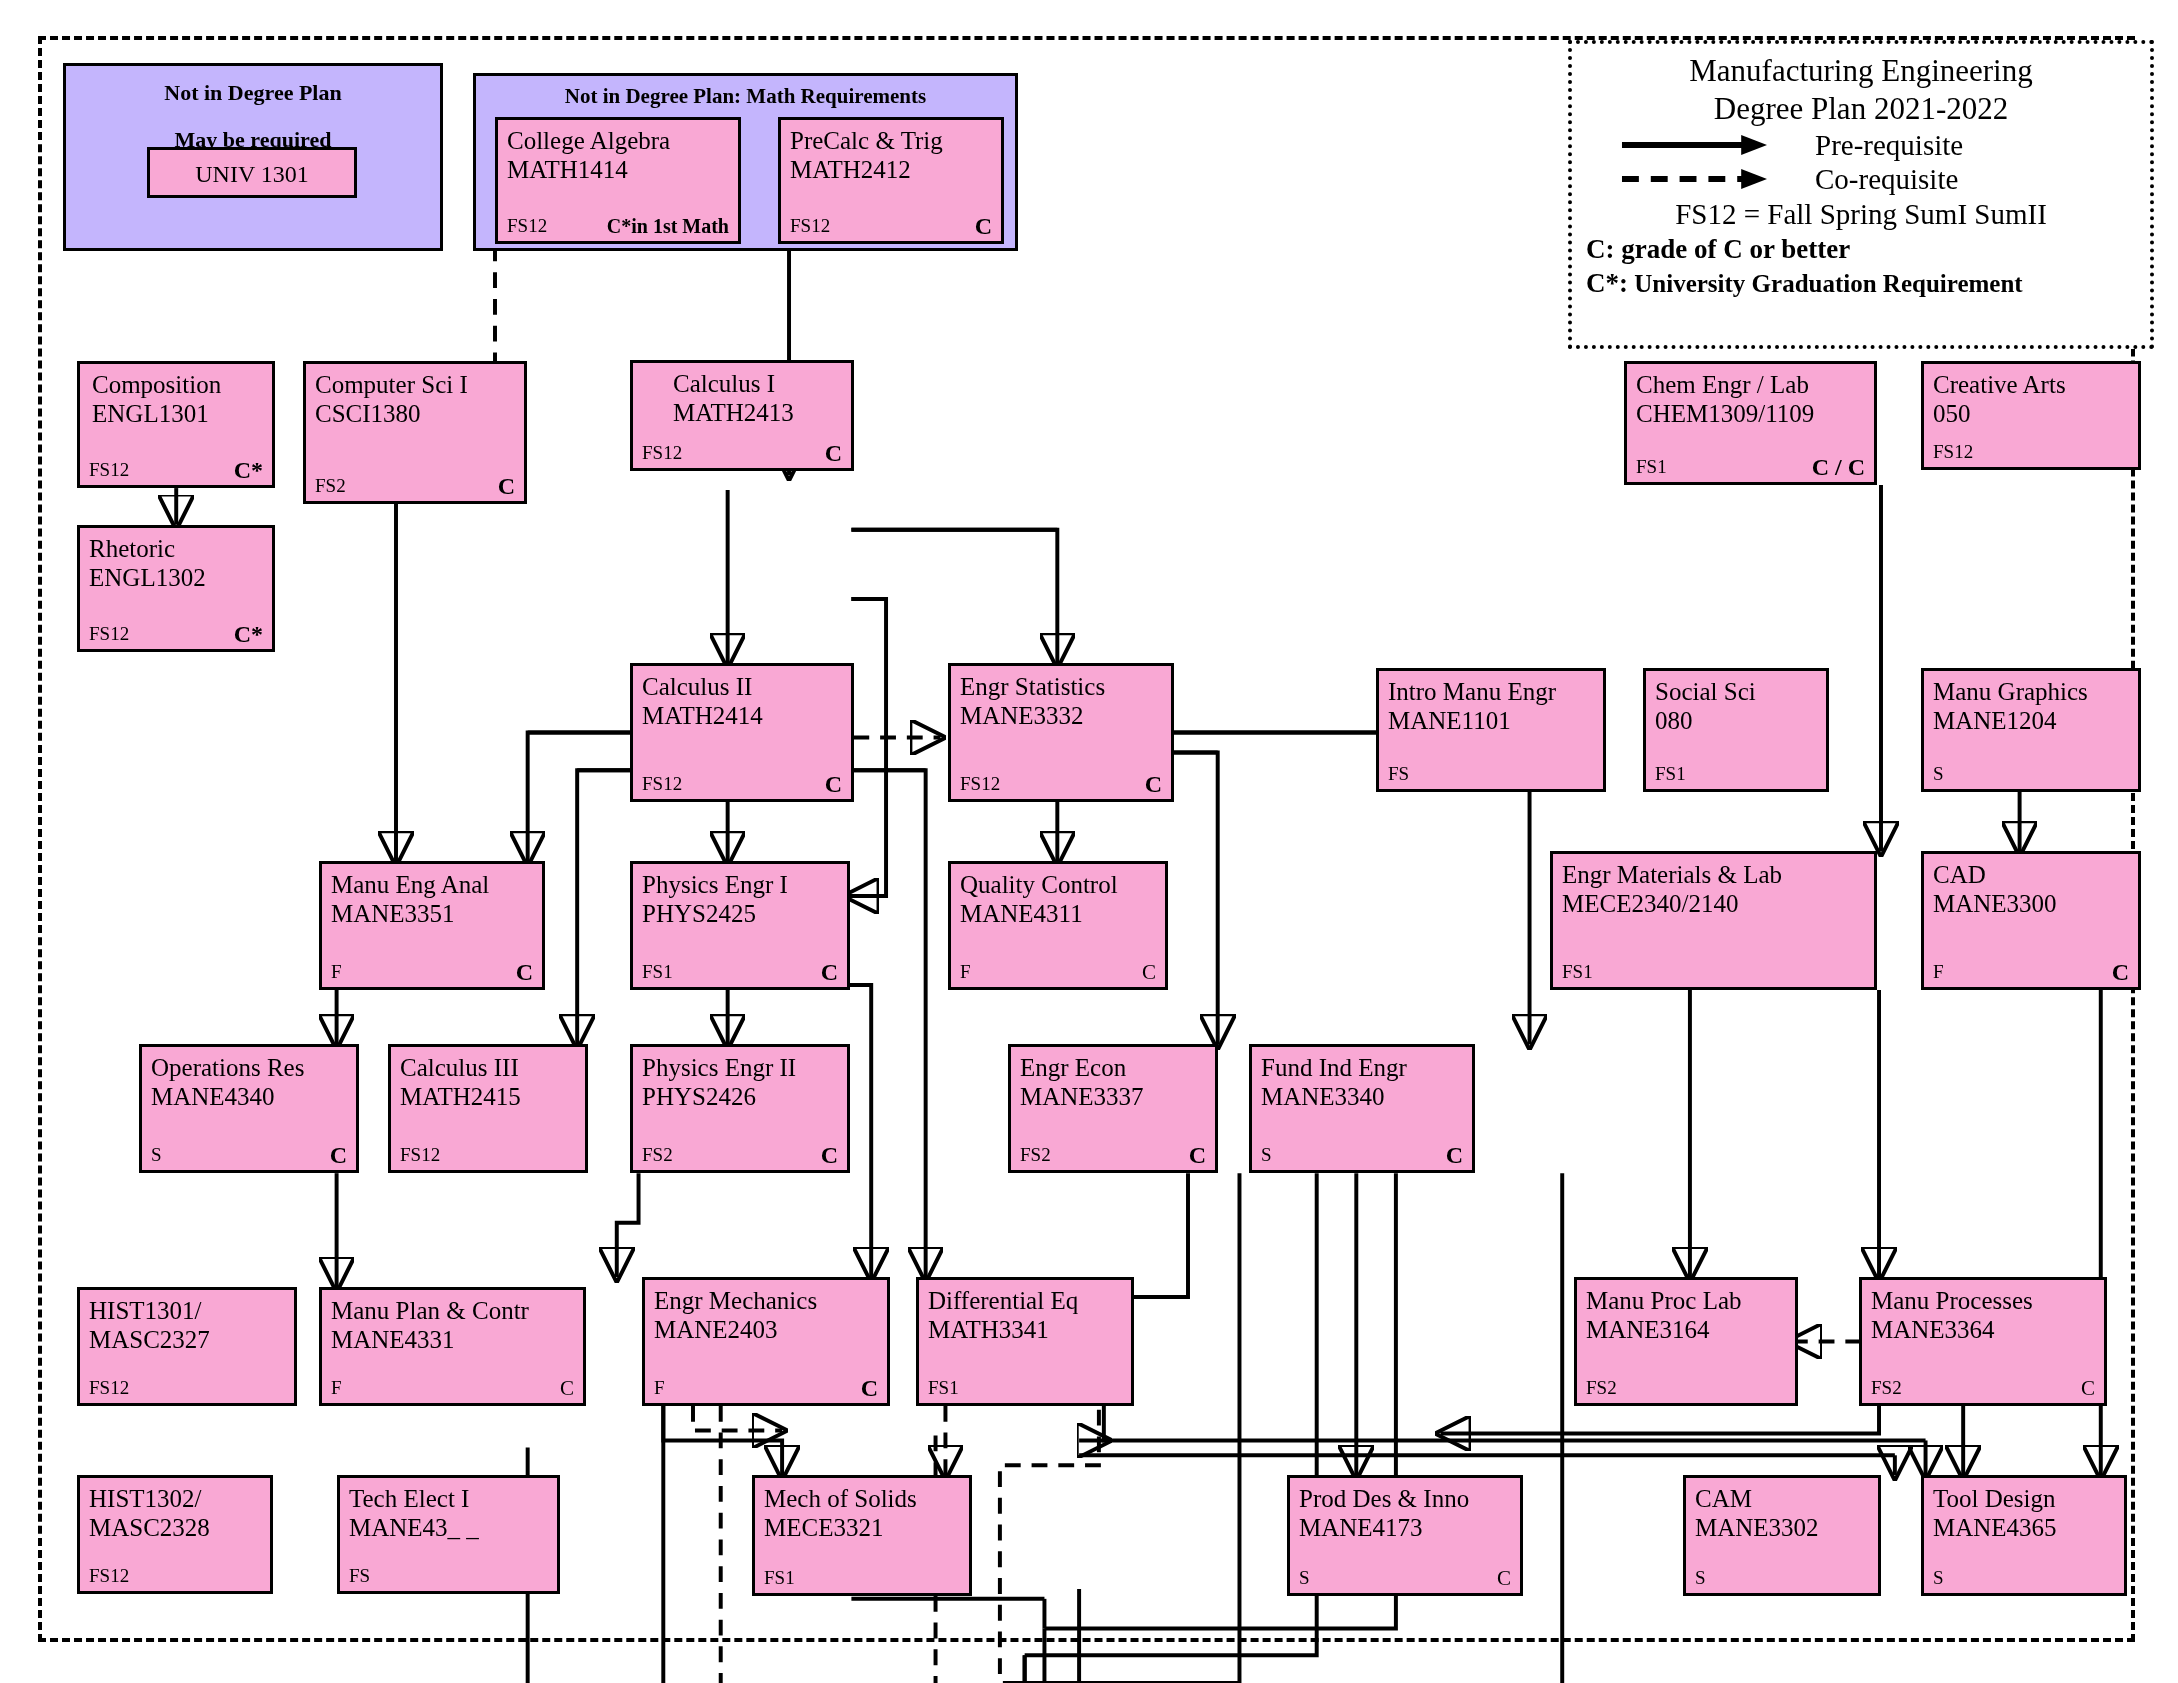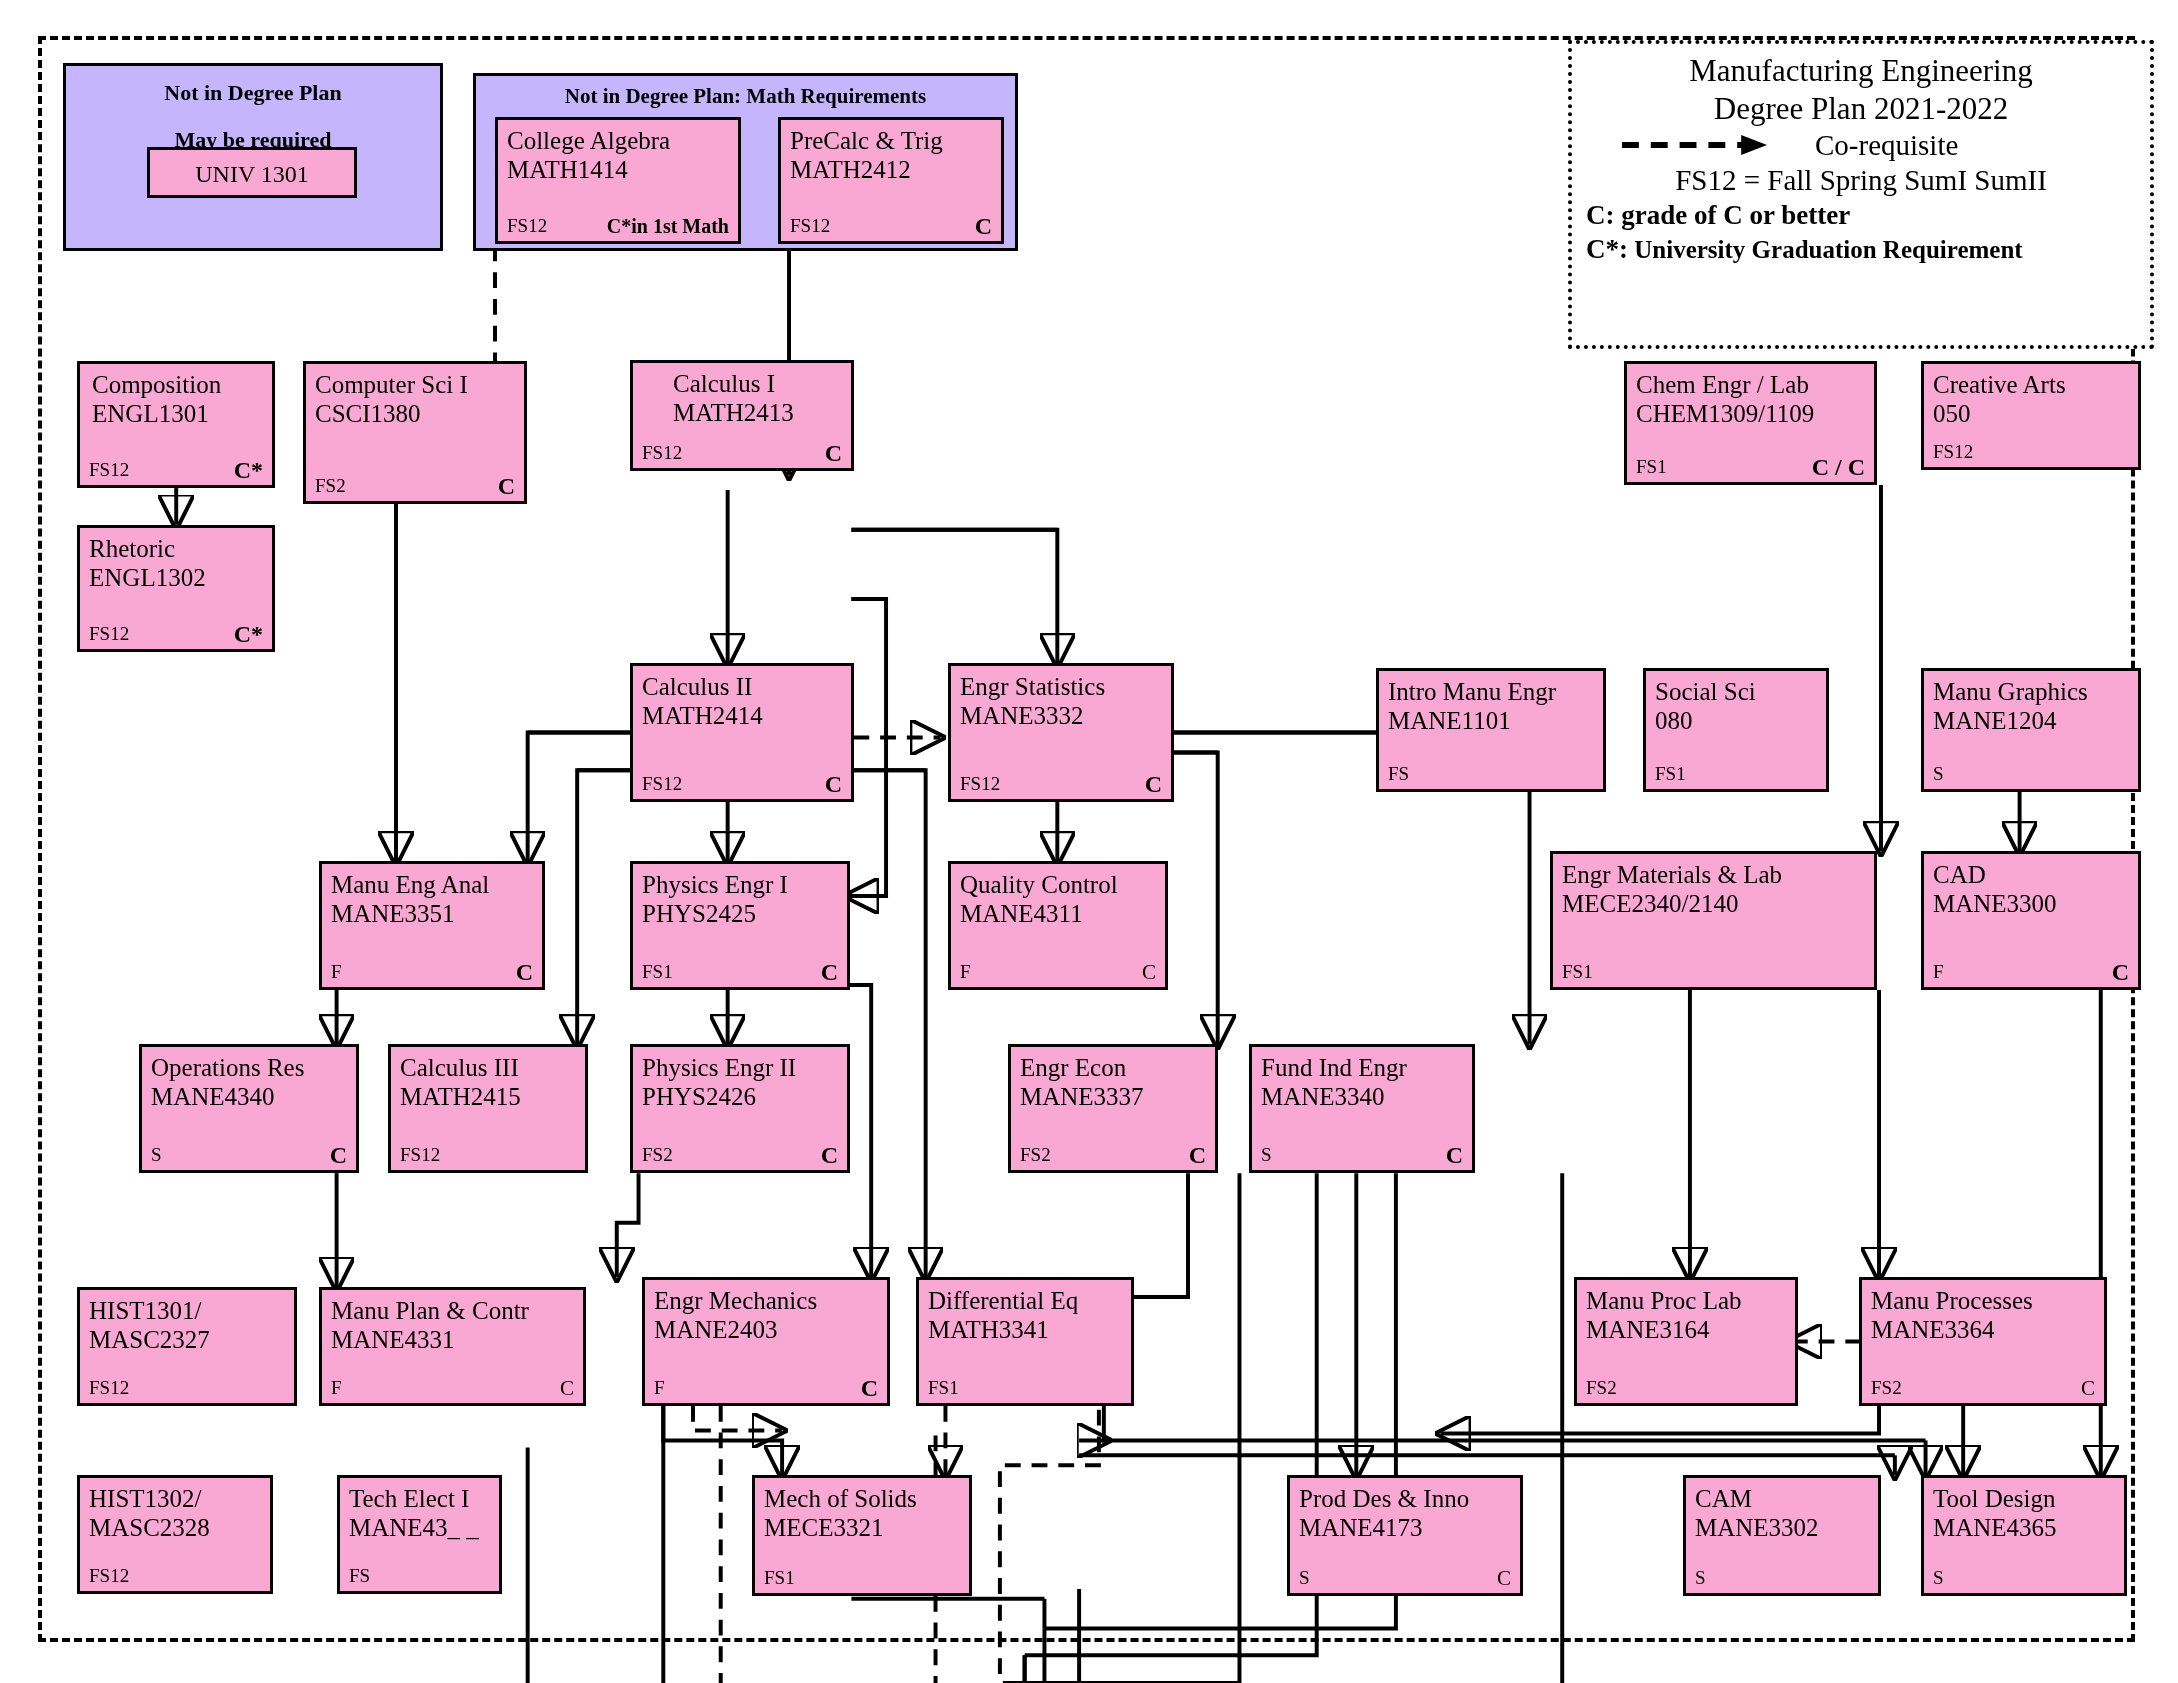--- a/index.html
+++ b/index.html
@@ -190,20 +190,27 @@
   </div>
 
   <div class="group" style="left:473px;top:73px;width:545px;height:178px;">
     <div class="group-label" style="top:8px;font-size:21px;">Not in Degree Plan: Math Requirements</div>
   </div>
 
   <div id="legend">
     <div class="lg-title">Manufacturing Engineering</div>
     <div class="lg-title">Degree Plan 2021-2022</div>
 
+    <div class="lg-row">
+      <svg class="lg-arrow" viewBox="0 0 150 30">
+        <line x1="2" y1="15" x2="126" y2="15" stroke="#000" stroke-width="6"></line>
+        <path d="M122,5 L148,15 L122,25 z" fill="#000"></path>
+      </svg>
+      <div class="lg-text">Pre-requisite</div>
+    </div>
 
     <div class="lg-row">
       <svg class="lg-arrow" viewBox="0 0 150 30">
         <line x1="2" y1="15" x2="126" y2="15" stroke="#000" stroke-width="6" stroke-dasharray="17 12"></line>
         <path d="M122,5 L148,15 L122,25 z" fill="#000"></path>
       </svg>
       <div class="lg-text">Co-requisite</div>
     </div>
 
     <div class="lg-fs">FS12 = Fall Spring SumI SumII</div>
@@ -478,21 +485,21 @@
 
   <div class="box" style="left:77px;top:1475px;width:196px;height:119px;">
     <div class="b-title">HIST1302/</div>
     <div class="b-code">MASC2328</div>
     <div class="b-foot">
       <span>FS12</span>
       <span class="grade"></span>
     </div>
   </div>
 
-  <div class="box" style="left:337px;top:1475px;width:165px;height:119px;">
+  <div class="box" style="left:337px;top:1475px;width:223px;height:119px;">
     <div class="b-title">Tech Elect I</div>
     <div class="b-code">MANE43_ _</div>
     <div class="b-foot">
       <span>FS</span>
       <span class="grade"></span>
     </div>
   </div>
 
   <div class="box" style="left:752px;top:1475px;width:220px;height:121px;">
     <div class="b-title">Mech of Solids</div>

